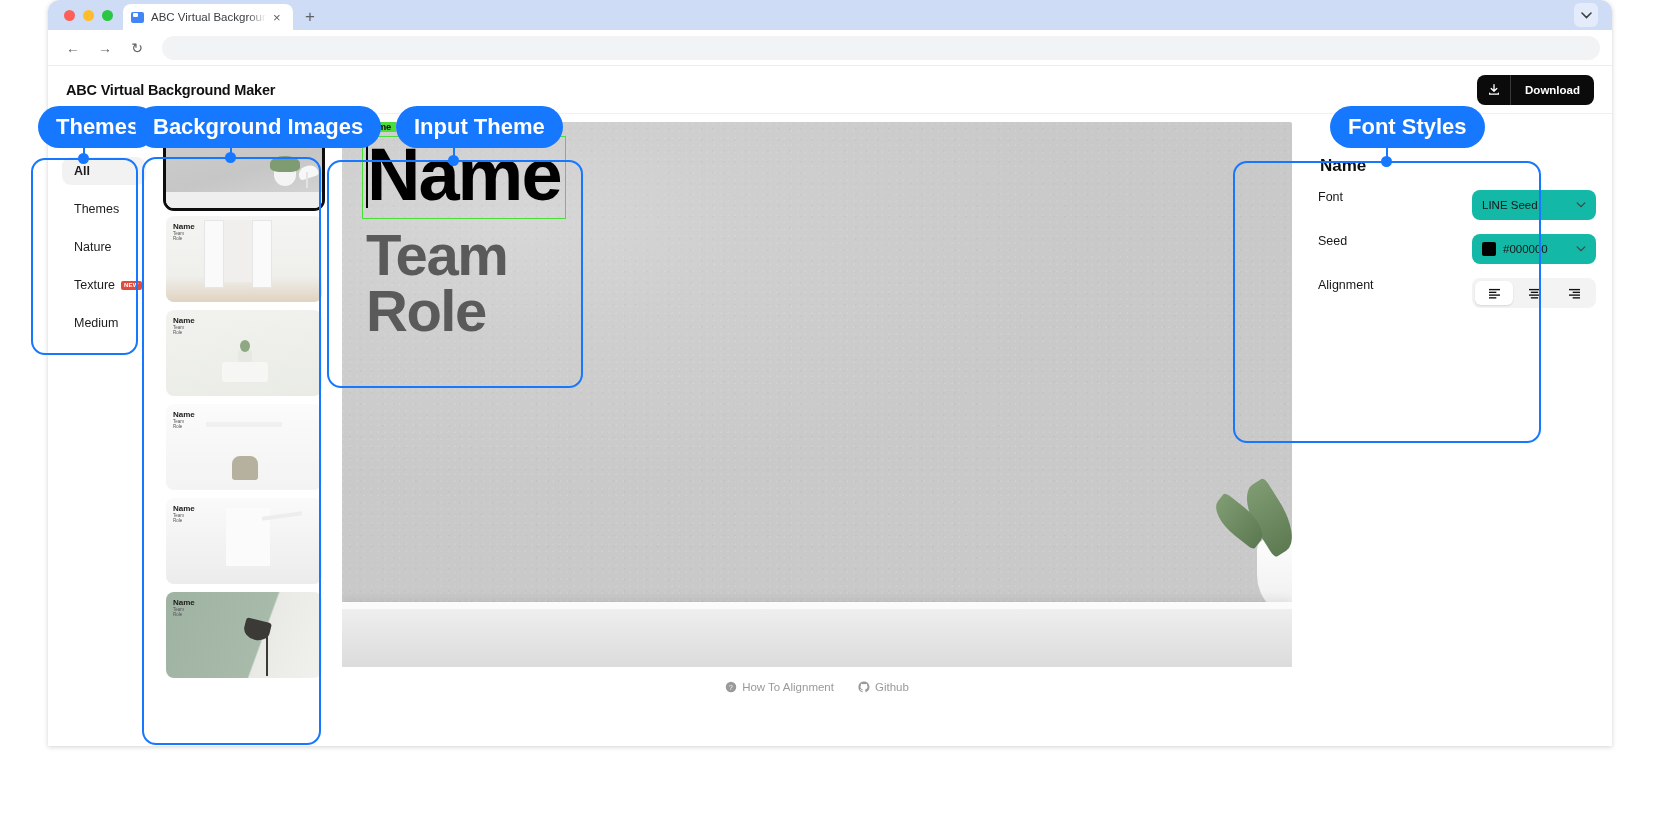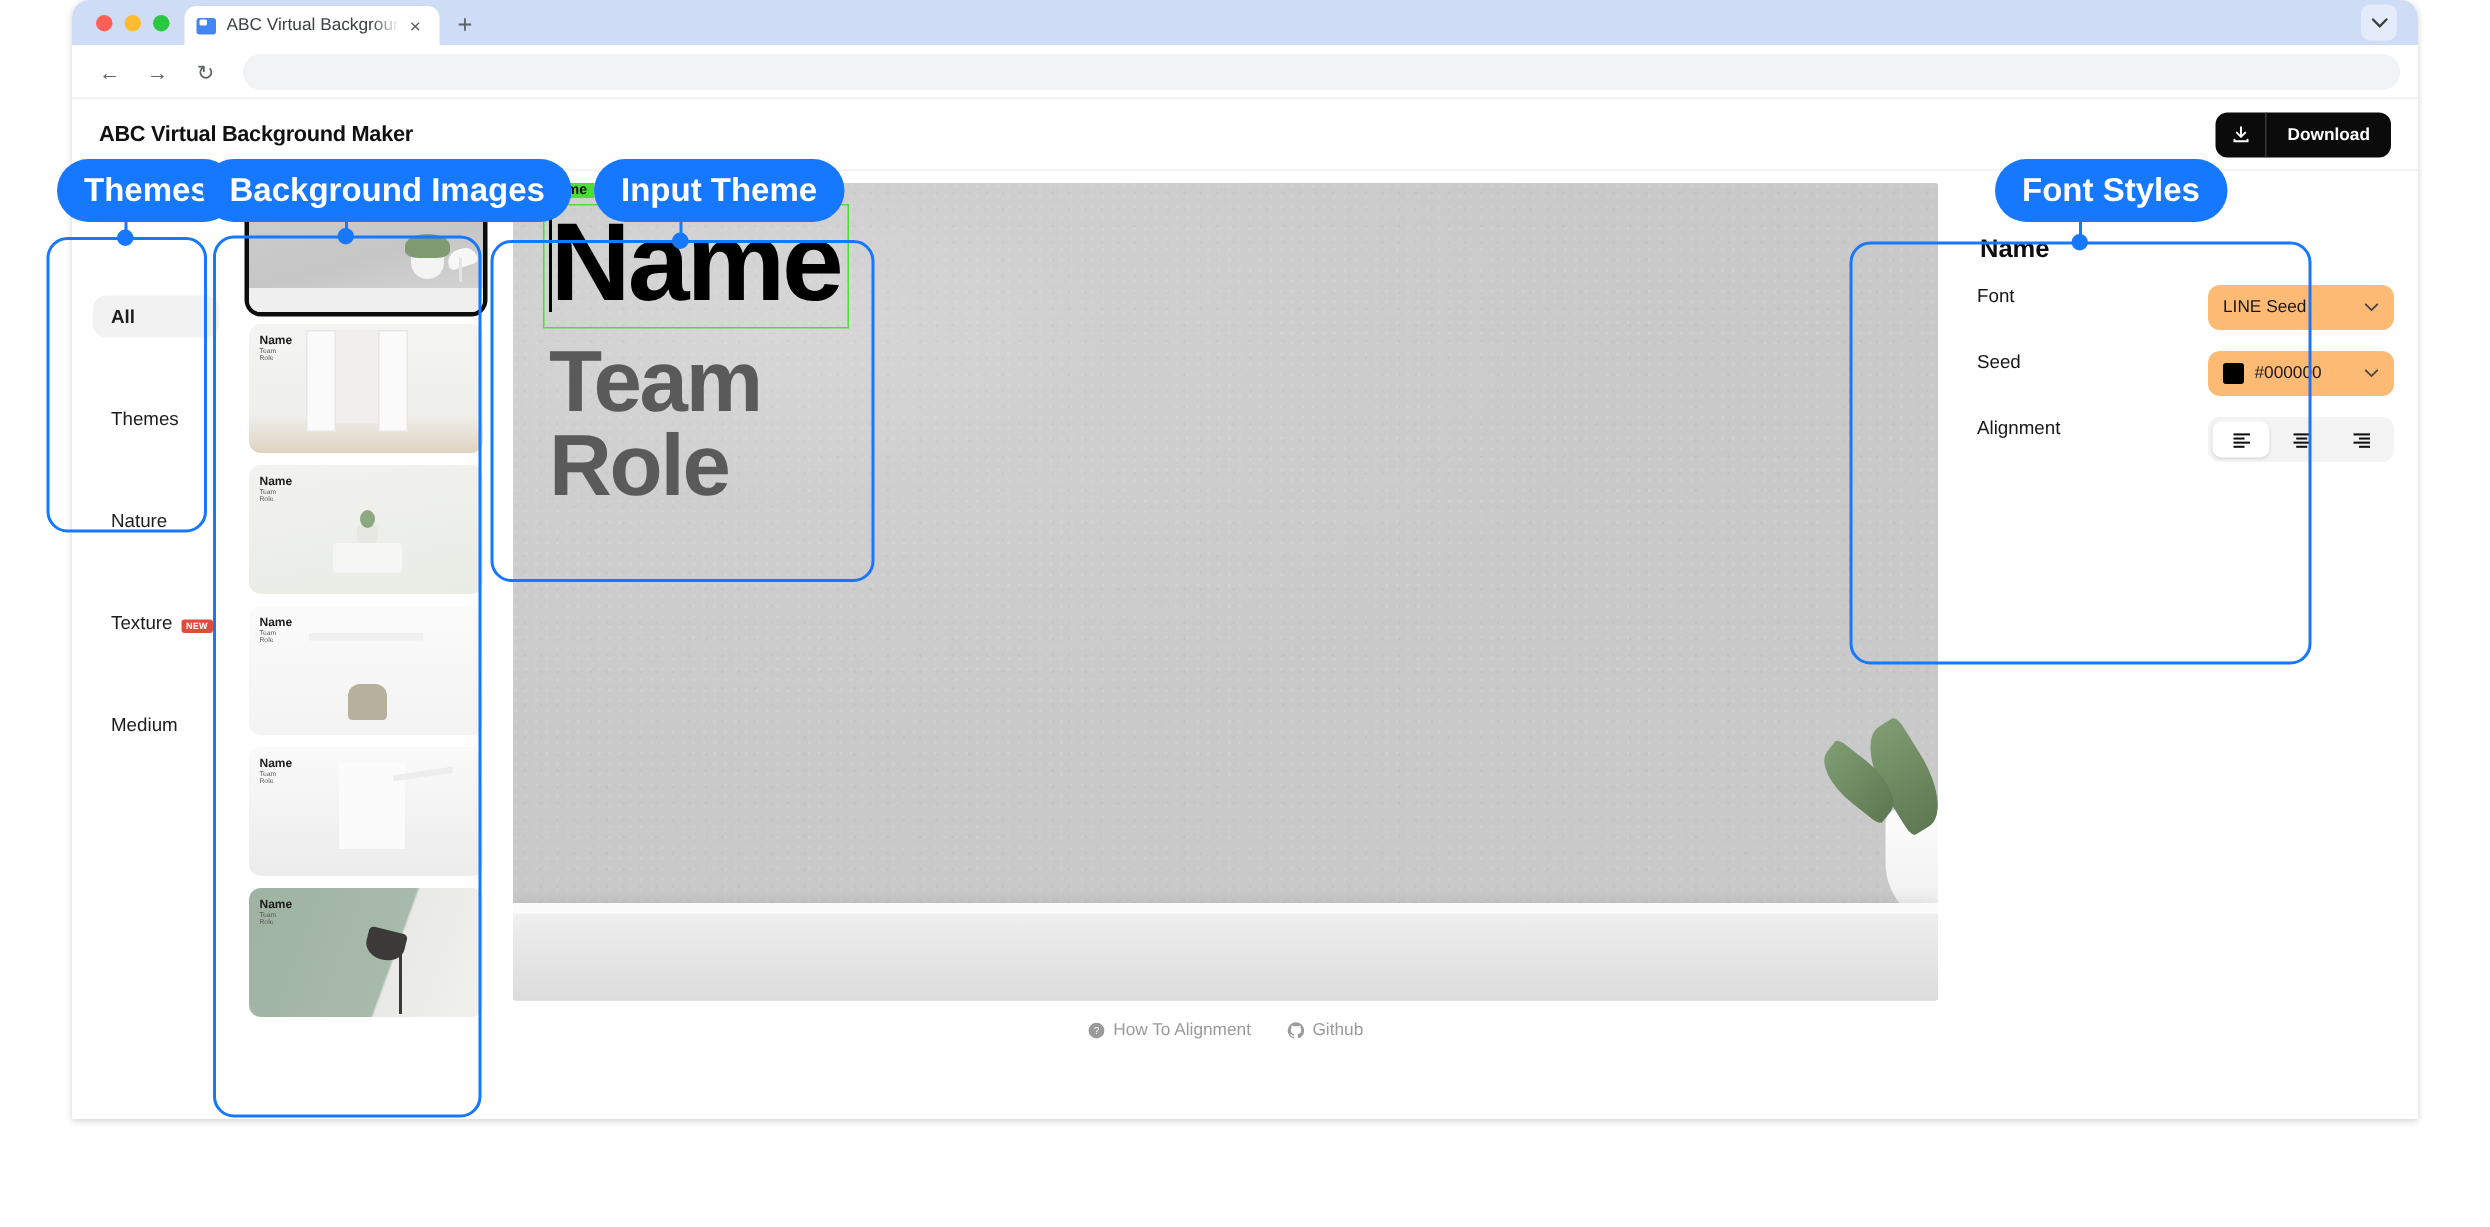--- a/index.html
+++ b/index.html
@@ -132,27 +132,26 @@
   .themes-col {
     width: 112px;
     flex: 0 0 112px;
     padding: 0 14px;
   }
   .section-title {
     font-size: 12.5px; font-weight: bold; color: #111;
     padding: 7px 4px 8px 4px;
   }
   .theme-item {
-    display: flex; align-items: flex-end; gap: 6px;
+    display: flex; align-items: center; gap: 6px;
     font-size: 12.5px; color: #1c1c1c;
     padding: 7px 12px;
     border-radius: 9px;
     margin-bottom: 10px;
     cursor: pointer;
-    margin-top: 40px;
   }
   .theme-item.active { background: #f2f2f2; font-weight: bold; }
   .new-badge {
     background: #e24b3c; color: #fff;
     font-size: 6px; font-weight: bold;
     padding: 1.5px 3px; border-radius: 2px;
     letter-spacing: .2px; line-height: 1;
   }
 
   
@@ -291,21 +290,21 @@
     font-size: 17px; font-weight: bold; color: #0d0d0d;
     padding: 10px 0 14px 2px;
   }
   .row {
     display: flex; align-items: flex-start;
     margin-bottom: 14px;
   }
   .row-label { font-size: 12.5px; color: #171717; flex: 1; }
   .ctrl {
     width: 124px; height: 30px;
-    background: #fdba74; border-radius: 8px;
+    background: #14b8a6; border-radius: 8px;
     display: flex; align-items: center;
     padding: 0 10px;
     font-size: 11.5px; color: #171717;
     cursor: pointer;
   }
   .ctrl .val { flex: 1; }
   .chev { color: #555; font-size: 10px; }
   .swatch {
     width: 14px; height: 14px; border-radius: 2px;
     background: #000; margin-right: 7px; flex: 0 0 auto;

